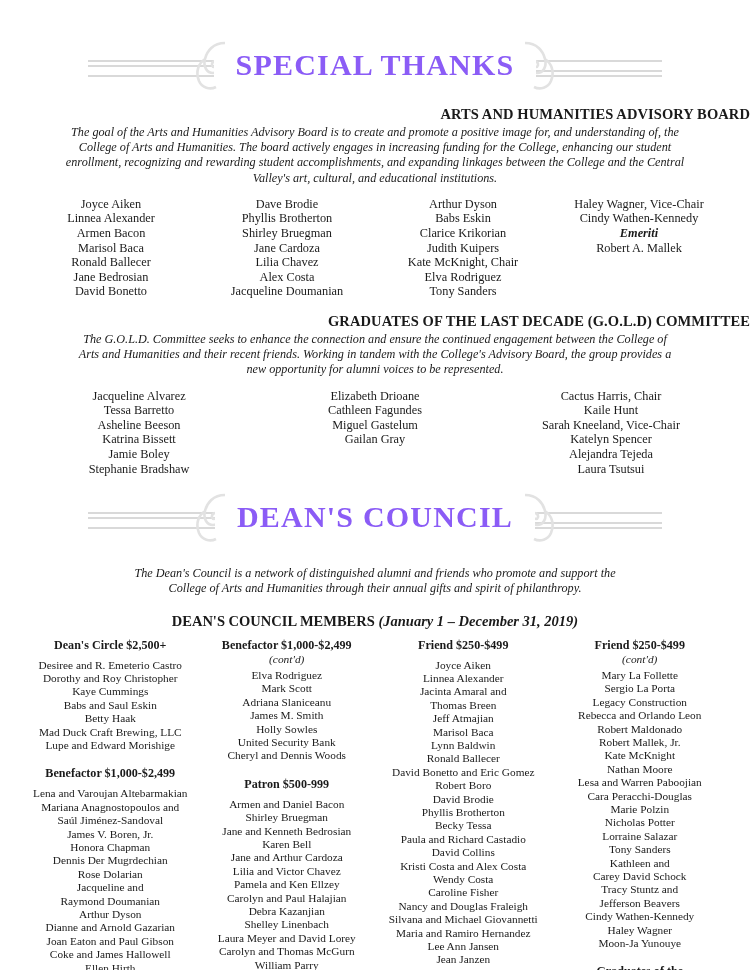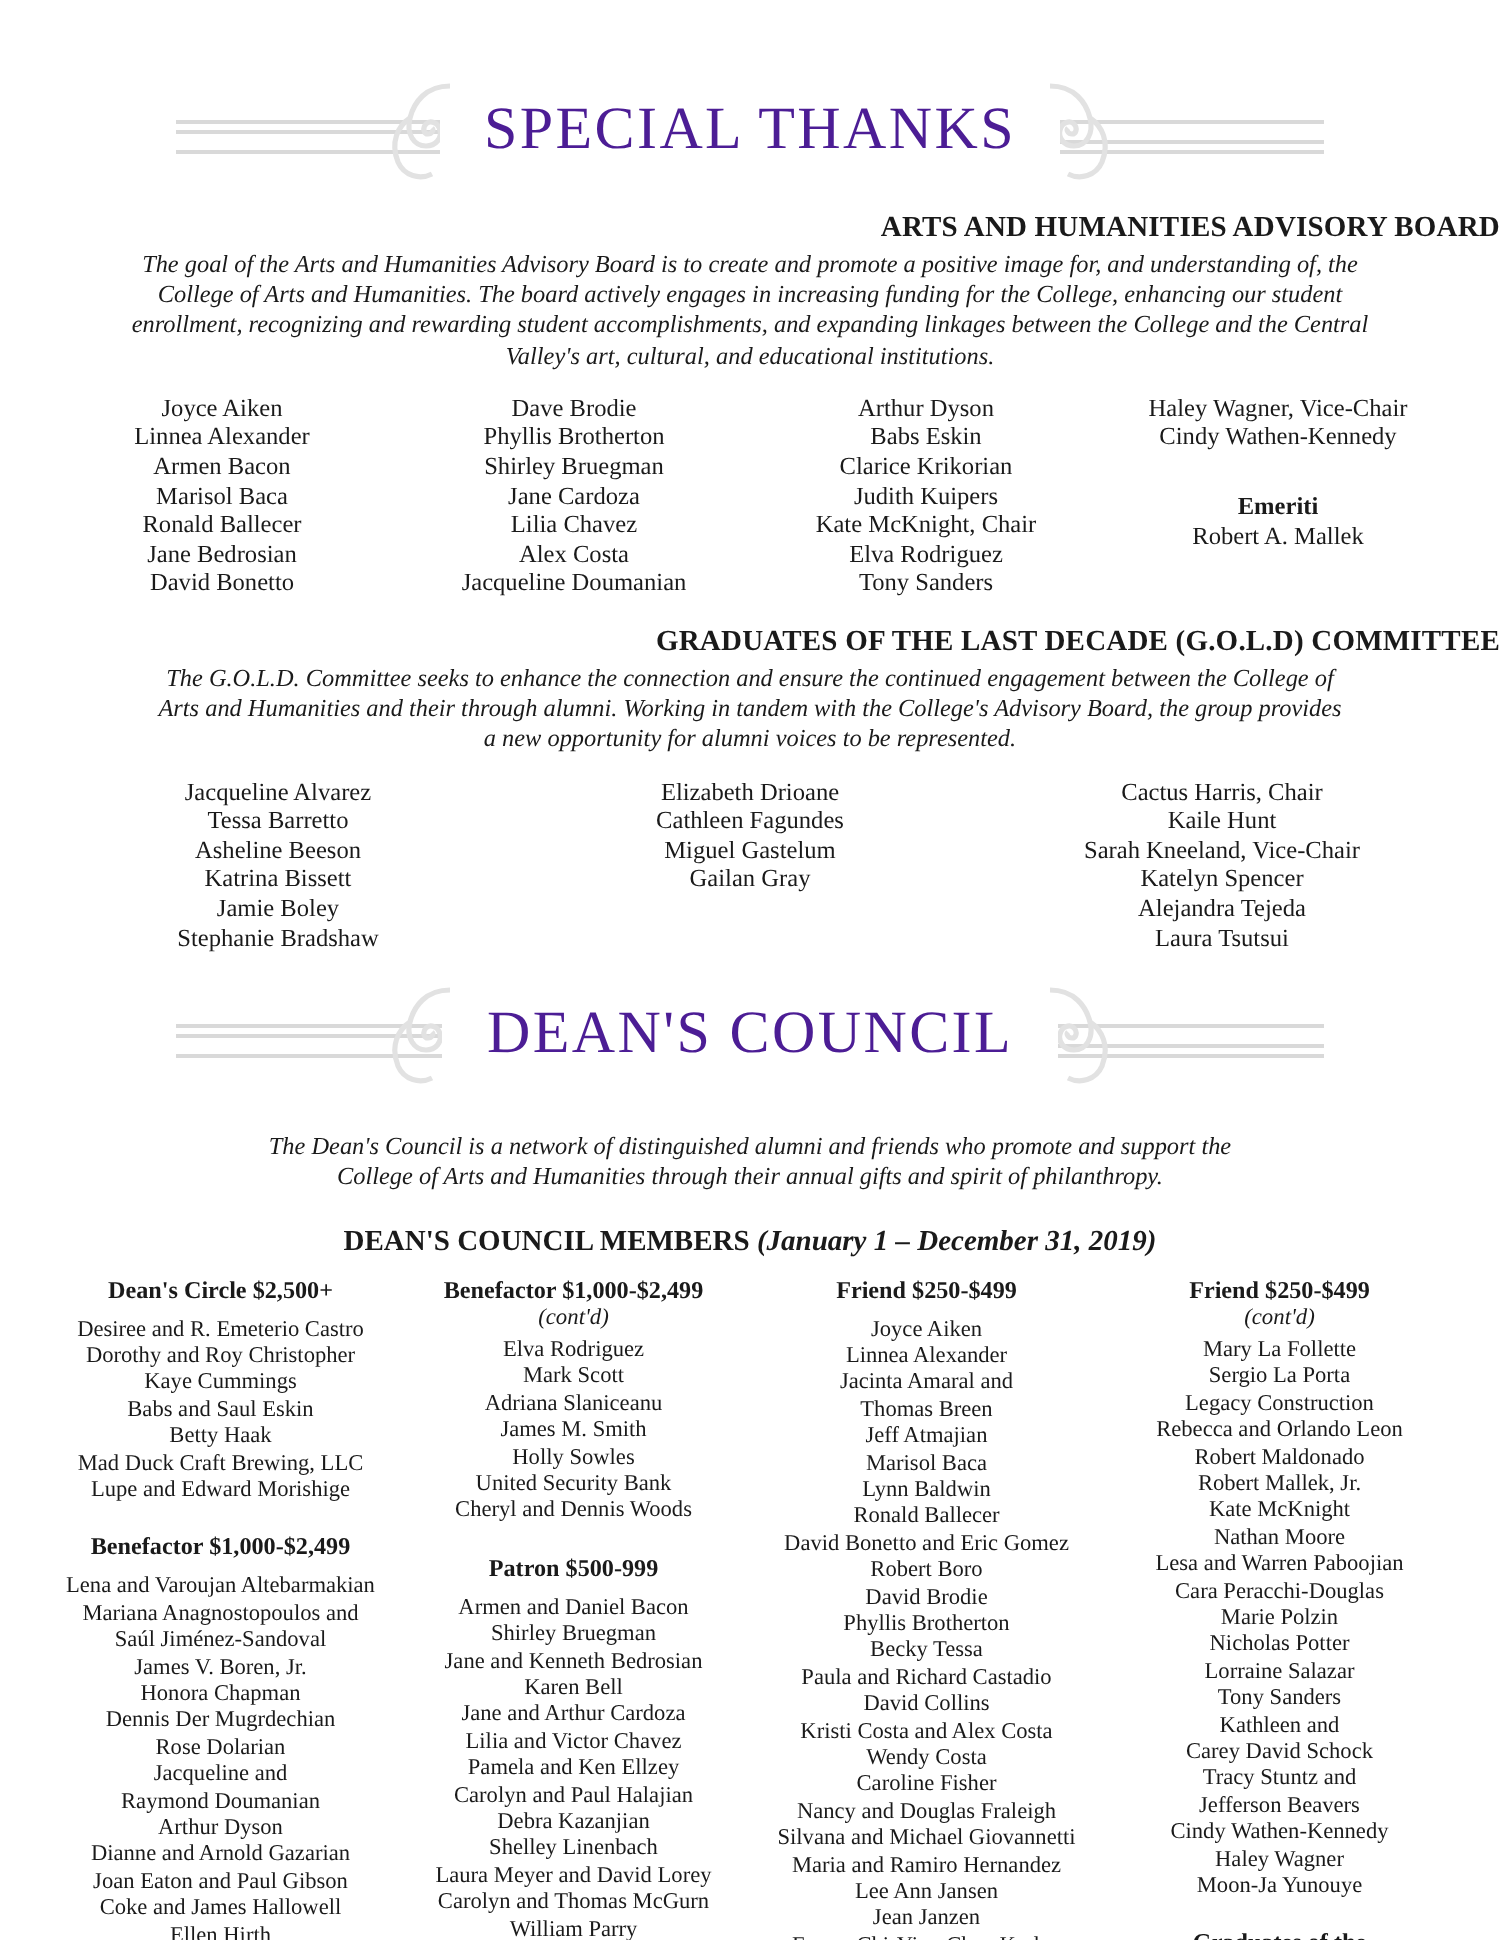--- a/index.html
+++ b/index.html
@@ -63,22 +63,22 @@
   .banner .flourish svg { display: block; width: 54px; height: 56px; }
   .banner .flourish.left { left: 185px; }
   .banner .flourish.right { right: 185px; transform: translateY(-50%) scaleX(-1); }
   .banner .title {
     position: relative;
     z-index: 3;
     background: #ffffff;
     padding: 0 22px;
     font-size: 30px;
     letter-spacing: 1.2px;
-    font-weight: 400;
-    color: #4c1d95;
+    font-weight: 700;
+    color: #8b5cf6;
     white-space: nowrap;
   }
 
   
   .sec-head {
     text-align: right;
     font-weight: bold;
     font-size: 14.5px;
     letter-spacing: .1px;
     margin: 10px 0 2px;
@@ -101,21 +101,22 @@
   }
   .cols > div {
     font-size: 12.3px;
     line-height: 14.6px;
   }
   .g4 > div { width: 176px; }
   .g3 > div { width: 236px; }
   .nm { white-space: nowrap; }
   .sub-bold {
     font-weight: bold;
-    margin-top: 20px;
+    margin-top: 0;
+    font-style: italic;
   }
 
   
   .dc-title {
     text-align: center;
     font-size: 14.5px;
     font-weight: bold;
     margin: 16px 0 8px;
   }
   .dc-title em { font-style: italic; }
@@ -206,21 +207,21 @@
       </div>
     <div id="ab3">
         <div class="nm">Haley Wagner, Vice-Chair</div>
         <div class="nm">Cindy Wathen-Kennedy</div>
         <div class="nm sub-bold">Emeriti</div>
         <div class="nm">Robert A. Mallek</div>
       </div>
   </div>
 
   <div class="sec-head" style="margin-top:14px;padding-left:38px;">GRADUATES OF THE LAST DECADE (G.O.L.D) COMMITTEE</div>
-  <div class="sec-blurb" style="width:600px;">The G.O.L.D. Committee seeks to enhance the connection and ensure the continued engagement between the College of Arts and Humanities and their through alumni. Working in tandem with the College's Advisory Board, the group provides a new opportunity for alumni voices to be represented.</div>
+  <div class="sec-blurb" style="width:600px;">The G.O.L.D. Committee seeks to enhance the connection and ensure the continued engagement between the College of Arts and Humanities and their recent friends. Working in tandem with the College's Advisory Board, the group provides a new opportunity for alumni voices to be represented.</div>
 
   <div class="cols g3" style="margin-top:11px;">
     <div id="gc0">
         <div class="nm">Jacqueline Alvarez</div>
         <div class="nm">Tessa Barretto</div>
         <div class="nm">Asheline Beeson</div>
         <div class="nm">Katrina Bissett</div>
         <div class="nm">Jamie Boley</div>
         <div class="nm">Stephanie Bradshaw</div>
       </div>

